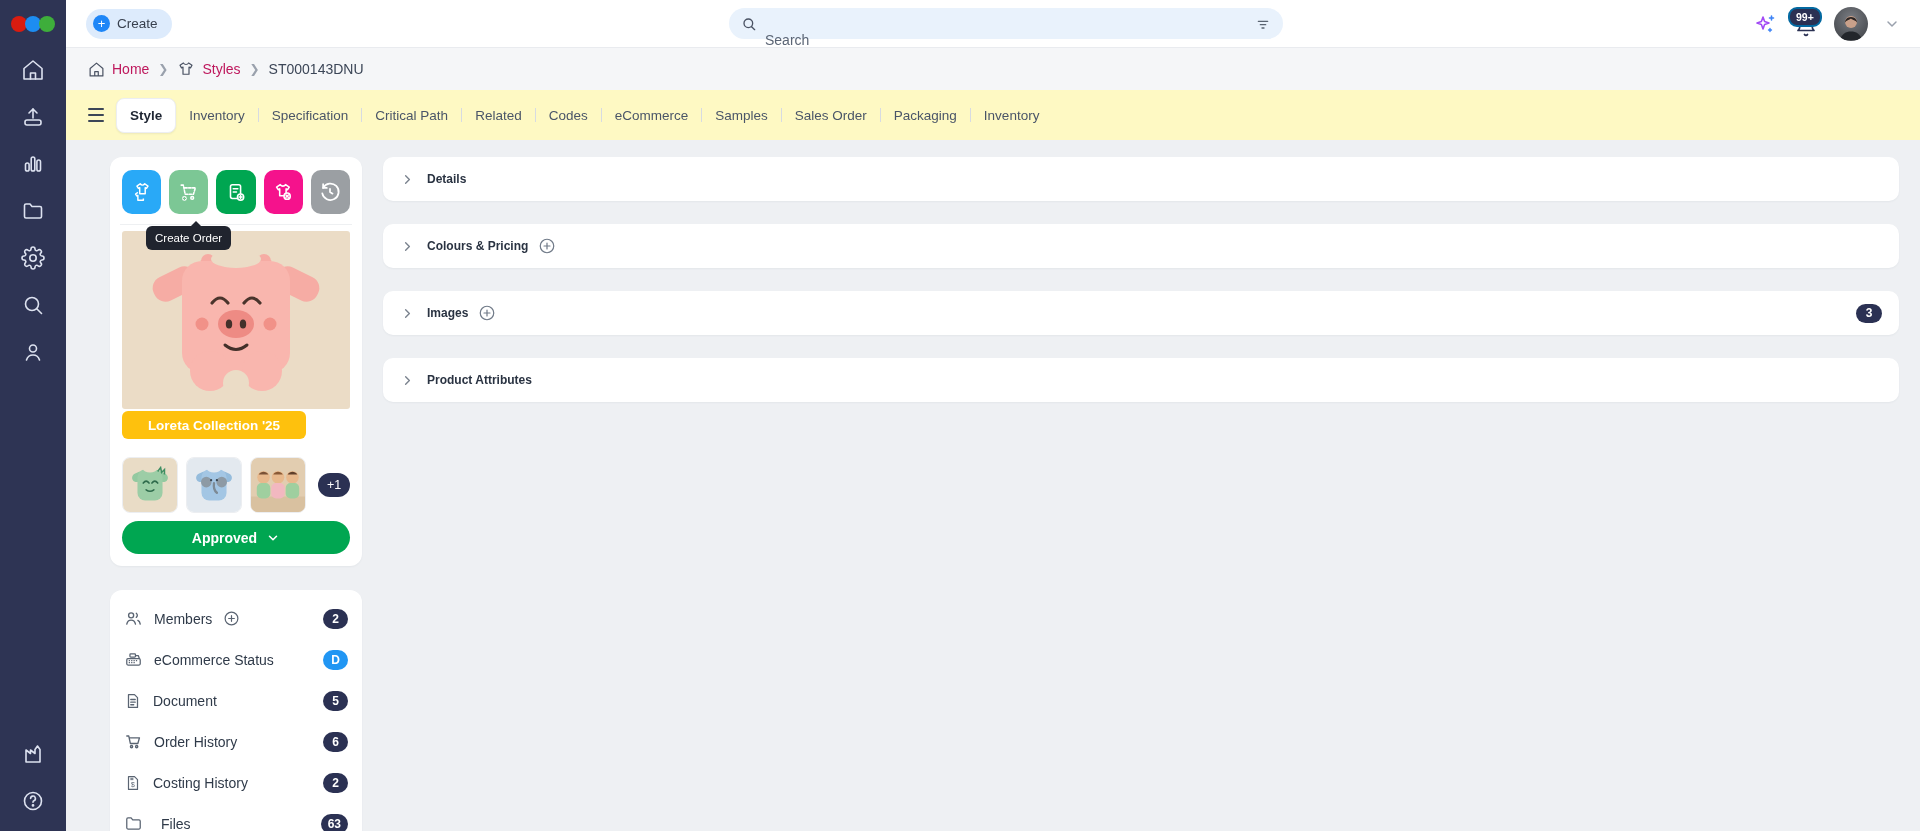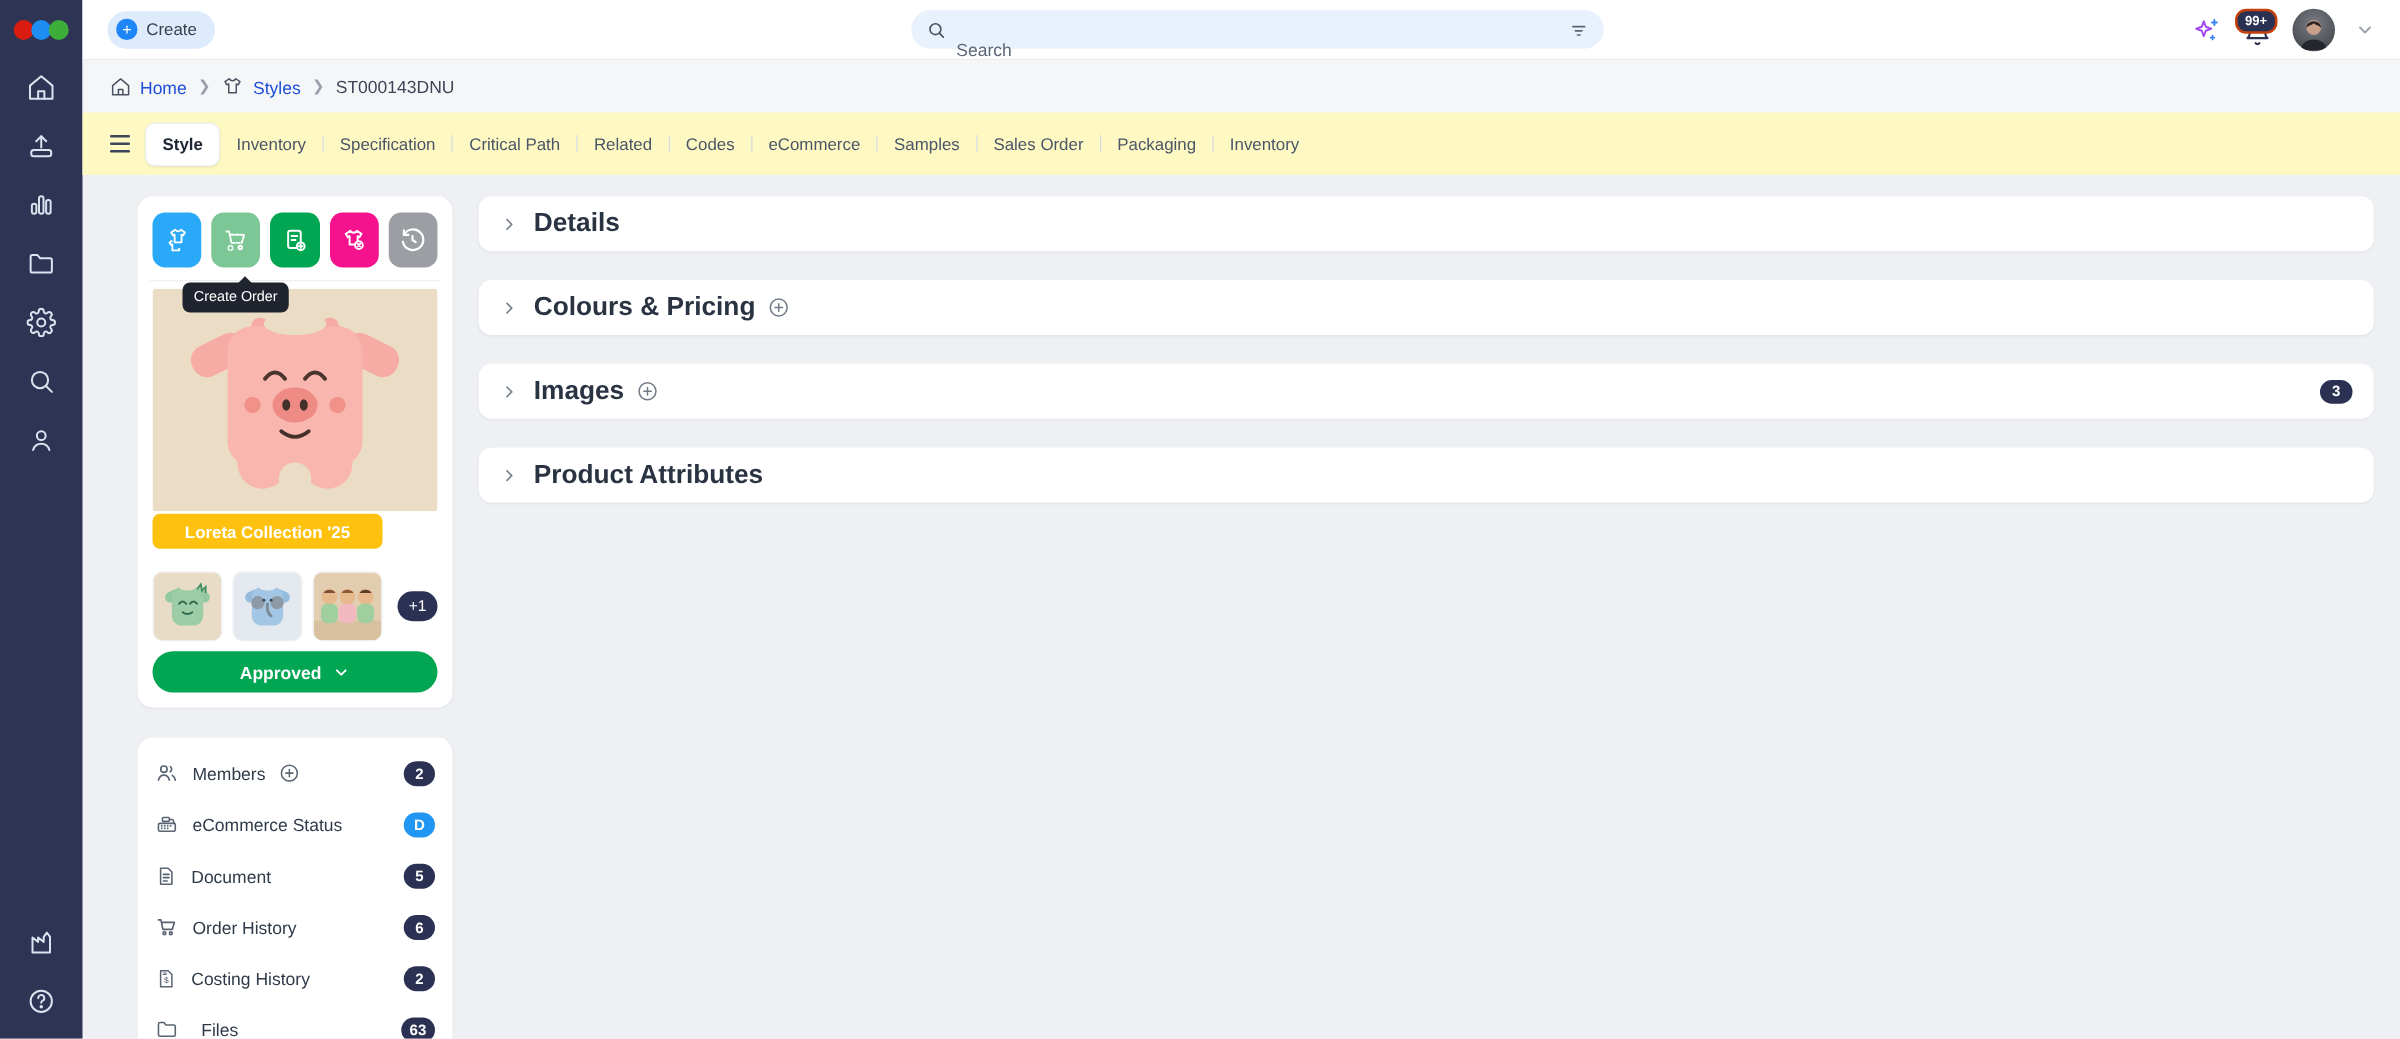--- a/index.html
+++ b/index.html
@@ -50,33 +50,33 @@
     flex:1; border:none; background:transparent; outline:none; margin-left:8px;
     font-family:inherit; font-size:14px; color:#333d4e;margin-top:32px;
   }
   .searchbox input::placeholder { color:#5b6575; opacity:1; }
   .topbar-right { margin-left:auto; display:flex; align-items:center; gap:16px; }
   .icon-btn { background:none; border:none; cursor:pointer; display:flex; align-items:center; }
   .bell-wrap { position:relative; padding-top:6px; }
   .badge-99 {
     position:absolute; top:-2px; left:-6px; background:#2b3153; color:#fff;
     font-size:10.5px; font-weight:bold; border-radius:9px; padding:2px 6px;
-    border:2px solid #c2410c;
+    border:2px solid #0369a1;
   }
   .avatar {
     width:34px; height:34px; border-radius:50%; overflow:hidden; position:relative;
     background:radial-gradient(circle at 50% 35%, #7a7d83, #3a3d42);
   }
   .avatar svg { position:absolute; left:0; top:2px; }
   
   .crumbbar {
     height:43px; background:#f5f6f8; border-top:1px solid #e9ebef;
     display:flex; align-items:center; padding:0 22px; gap:9px; font-size:14px; flex:none;
   }
-  .crumb { display:flex; align-items:flex-end; gap:7px; color:#1d4ed8; cursor:pointer; }
+  .crumb { display:flex; align-items:center; gap:7px; color:#be185d; cursor:pointer; }
   .crumb-sep { color:#9aa1ad; font-size:12px; }
   .crumb-current { color:#3c4657; }
   
   .tabbar {
     height:50px; background:#fef9c3; display:flex; align-items:center;
     padding:0 14px; flex:none;
   }
   .hamburger { display:flex; flex-direction:column; gap:4px; margin:0 12px 0 8px; cursor:pointer; }
   .hamburger i { width:16px; height:2px; background:#3c4657; border-radius:1px; display:block; }
   .tab {
@@ -146,21 +146,21 @@
   }
   .pill.blue { background:#2196f3; }
   .add-circle { color:#707a88; display:flex; cursor:pointer; }
   
   .maincol { flex:1; display:flex; flex-direction:column; }
   .section {
     height:44px; border-radius:10px; background:#fff; display:flex; align-items:center;
     padding:0 17px; margin-bottom:23px; box-shadow:0 1px 2px rgba(40,50,70,.05); cursor:pointer;
   }
   .sec-chev { color:#7a828e; display:flex; margin-right:12px; }
-  .sec-title { font-size:21px; font-weight:600; color:#2a3342; }
+  .sec-title { font-size:12px; font-weight:600; color:#2a3342; }
   .sec-add { margin-left:10px; display:flex; color:#707a88; }
   .sec-badge {
     margin-left:auto; background:#2b3153; color:#fff; font-size:12px; font-weight:bold;
     border-radius:10px; min-width:26px; height:19px; display:flex;
     align-items:center; justify-content:center; padding:0 6px;
   }
 </style>
 </head>
 <body>
 

